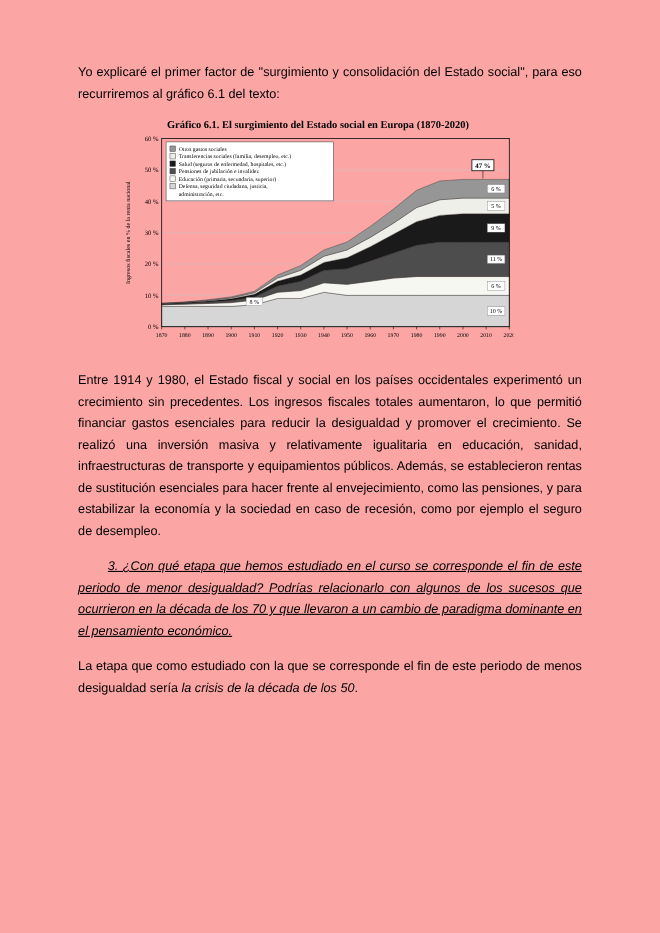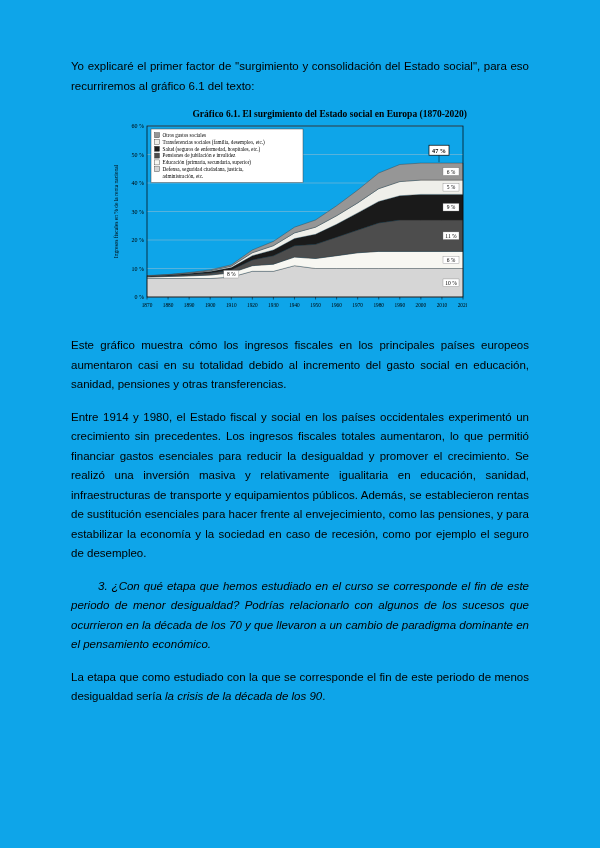--- a/index.html
+++ b/index.html
@@ -1,30 +1,30 @@
 <!DOCTYPE html>
 <html><head>
 <meta charset="utf-8">
 <style>
   html, body { margin: 0; padding: 0; background: #ffffff; }
   .page {
     width: 600px; height: 848px; box-sizing: border-box;
-    padding: 57px 71px 0 71px; background: #0ea5e9;
+    padding: 57px 71px 0 71px; background: #fca5a5;
     font-family: "Liberation Sans", sans-serif; color: #000;
     overflow: hidden;
   }
   p.body {
     font-size: 11.5px; line-height: 19.5px; text-align: justify;
     margin: 0 0 13px 0;
   }
-  p.question { font-style: italic; text-indent: 27px; }
+  p.question { font-style: italic; text-indent: 27px; text-decoration: underline; }
   figure.chart-figure { margin: 3px 0 15px 40px; width: 356px; }
   .chart-title {
     font-family: "Liberation Serif", serif; font-weight: bold;
-    font-size: 9.5px; text-align: right; margin: 0 0 2px 0; white-space: nowrap;
+    font-size: 9.5px; text-align: center; margin: 0 0 2px 0; white-space: nowrap;
   }
   svg text { font-family: "Liberation Serif", serif; fill: #000; }
 </style>
 </head>
 <body>
 
 <div class="page">
 
   <p class="body">Yo explicaré el primer factor de ''surgimiento y consolidación del Estado social", para eso recurriremos al gráfico 6.1 del texto:</p>
 
@@ -112,22 +112,21 @@
         <rect x="43.5" y="32.1" width="5" height="5" fill="#4d4d4d" stroke="#333" stroke-width="0.4"></rect>
         <text x="51.5" y="36.4" font-size="5.2">Pensiones de jubilación e invalidez</text>
         <rect x="43.5" y="38.9" width="5" height="5" fill="#f7f7f2" stroke="#333" stroke-width="0.4"></rect>
         <text x="51.5" y="43.199999999999996" font-size="5.2">Educación (primaria, secundaria, superior)</text>
         <rect x="43.5" y="45.699999999999996" width="5" height="5" fill="#d6d6d6" stroke="#333" stroke-width="0.4"></rect>
         <text x="51.5" y="49.99999999999999" font-size="5.2">Defensa, seguridad ciudadana, justicia,</text>
         <text x="51.5" y="56.79999999999999" font-size="5.2">administración, etc.</text>
       </svg>
   </figure>
 
-  <p class="body">Este gráfico muestra cómo los ingresos fiscales en los principales países europeos aumentaron casi en su totalidad debido al incremento del gasto social en educación, sanidad, pensiones y otras transferencias.</p>
 
   <p class="body">Entre 1914 y 1980, el Estado fiscal y social en los países occidentales experimentó un crecimiento sin precedentes. Los ingresos fiscales totales aumentaron, lo que permitió financiar gastos esenciales para reducir la desigualdad y promover el crecimiento. Se realizó una inversión masiva y relativamente igualitaria en educación, sanidad, infraestructuras de transporte y equipamientos públicos. Además, se establecieron rentas de sustitución esenciales para hacer frente al envejecimiento, como las pensiones, y para estabilizar la economía y la sociedad en caso de recesión, como por ejemplo el seguro de desempleo.</p>
 
   <p class="body question">3. ¿Con qué etapa que hemos estudiado en el curso se corresponde el fin de este periodo de menor desigualdad? Podrías relacionarlo con algunos de los sucesos que ocurrieron en la década de los 70 y que llevaron a un cambio de paradigma dominante en el pensamiento económico.</p>
 
-  <p class="body"><span>La etapa que como estudiado con la que se corresponde el fin de este periodo de menos desigualdad sería </span><em>la crisis de la década de los 90</em><span>.</span></p>
+  <p class="body"><span>La etapa que como estudiado con la que se corresponde el fin de este periodo de menos desigualdad sería </span><em>la crisis de la década de los 50</em><span>.</span></p>
 
 
 </div>
 
 </body></html>

